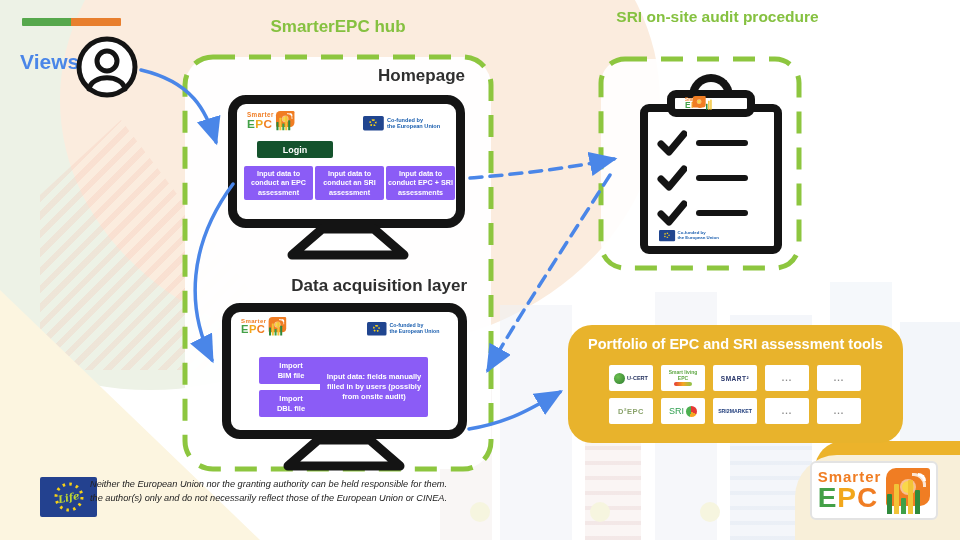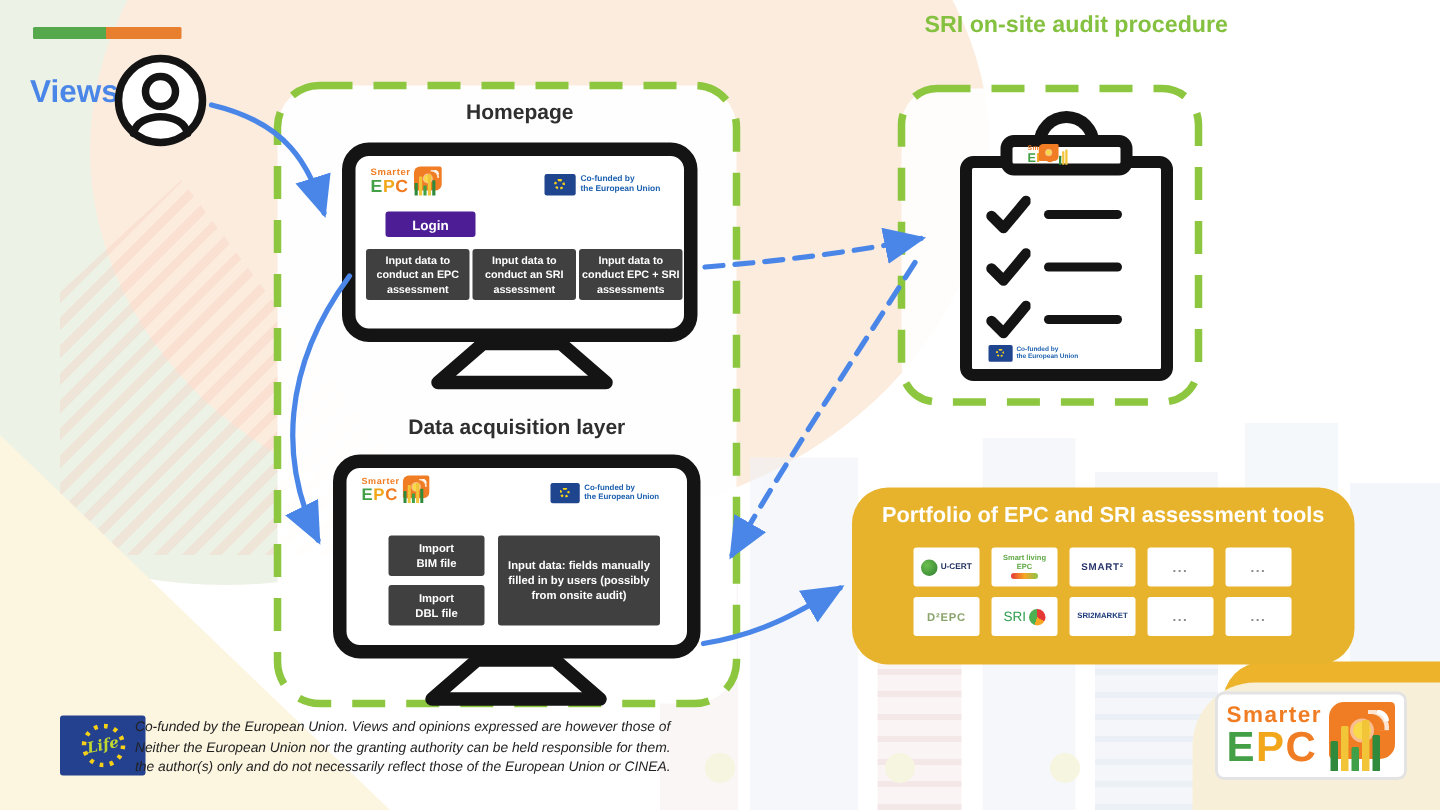--- a/index.html
+++ b/index.html
@@ -39,37 +39,37 @@
   
   .brand-bar { position:absolute; left:22px; top:18px; width:99px; height:8px; border-radius:1px;
                background:linear-gradient(to right, #56A84C 0 49%, #E87F2E 49% 100%); }
   .user-label { position:absolute; left:20px; top:50px; font-size:21px; font-weight:bold; color:#4A86E8; }
   .user-icon { position:absolute; left:74px; top:34px; }
   
   .hub-title   { position:absolute; left:183px; top:17px; width:310px; text-align:center;
                  font-size:17px; font-weight:bold; color:#85C140; }
   .audit-title { position:absolute; left:575px; top:6px; width:285px; text-align:center;
                  font-size:15.5px; font-weight:bold; color:#85C140; line-height:1.4; }
-  .monitor-title { position:absolute; text-align:center; font-size:14px; font-weight:bold; color:#2F2F2F; }
+  .monitor-title { position:absolute; text-align:right; font-size:17px; font-weight:bold; color:#2F2F2F; }
   .mt-home { left:228px; top:66px; width:237px; }
   .mt-daq  { left:222px; top:276px; width:245px; }
   
   .monitor { position:absolute; border:9px solid #141414; border-radius:18px; background:#fff; }
   .mon-home { left:228px; top:95px;  width:237px; height:133px; }
   .mon-daq  { left:222px; top:303px; width:245px; height:136px; }
   .stand { position:absolute; }
   .btn { position:absolute; display:flex; align-items:center; justify-content:center; text-align:center;
          color:#fff; font-weight:bold; border-radius:2px; }
-  .login-btn { left:20px; top:37px; width:60px; height:17px; background:#4c1d95; font-size:9px; }
-  .orange { background:#404040; }
+  .login-btn { left:20px; top:37px; width:76px; height:17px; background:#14532d; font-size:9px; }
+  .orange { background:#8b5cf6; }
   .hp-btn { top:62px; width:69px; height:34px; font-size:7.2px; line-height:1.3; padding:1px; }
   .hp-b0 { left:7px; } .hp-b1 { left:78px; } .hp-b2 { left:149px; }
   .imp-btn { left:28px; width:64px; height:27px; font-size:7.5px; line-height:1.3; white-space:pre-line; }
   .imp-b0 { top:45px; } .imp-b1 { top:78px; }
-  .main-btn { left:101px; top:45px; width:108px; height:60px; font-size:7.5px; line-height:1.35; padding:2px; }
+  .main-btn { left:89px; top:45px; width:108px; height:60px; font-size:7.5px; line-height:1.35; padding:2px; }
   
   .sepc-logo { display:flex; align-items:center; gap:5px; }
   .sepc-words { display:flex; flex-direction:column; line-height:1; }
   .sepc-smarter { font-size:15px; font-weight:bold; color:#F07D23; letter-spacing:1px; }
   .sepc-epc { font-size:28px; font-weight:bold; letter-spacing:1px; display:flex; line-height:1; }
   .sepc-epc .l1{color:#43A047}.sepc-epc .l2{color:#F2A71B}.sepc-epc .l3{color:#F07D23}
   .sepc-art { position:relative; width:44px; height:46px; }
   .sepc-block { position:absolute; right:0; top:0; width:44px; height:38px; background:#F07D23; border-radius:10px 3px 10px 3px; }
   .wifi { position:absolute; border-top:3px solid #fff; border-right:3px solid #fff; border-radius:0 12px 0 0; }
   .wifi1 { right:4px; top:5px; width:8px; height:8px; }
@@ -171,20 +171,21 @@
   <div class="content">
 
     <div class="brand-bar"></div>
     <div class="user-label">Views</div>
     <svg class="user-icon" width="66" height="66" viewBox="0 0 66 66">
       <circle cx="33" cy="33" r="28" fill="#fff" stroke="#141414" stroke-width="5"></circle>
       <circle cx="33" cy="27" r="10" fill="none" stroke="#141414" stroke-width="5"></circle>
       <path d="M15 55 C18 40, 48 40, 51 55" fill="none" stroke="#141414" stroke-width="5" stroke-linecap="round"></path>
     </svg>
 
+    <div class="hub-title">SmarterEPC hub</div>
     <div class="audit-title">
       <div>SRI on-site audit procedure</div>
     </div>
 
     <div class="monitor-title mt-home">Homepage</div>
     <div class="monitor mon-home">
       <div class="chip-pos" style="left:10px; top:7px;">
         <div class="sepc-logo scale-042">
           <div class="sepc-words">
             <span class="sepc-smarter">Smarter</span>
@@ -371,21 +372,20 @@
       </div>
     </div>
 
     <div class="life-logo">
       <svg class="life-ring" width="34" height="34" viewBox="0 0 34 34">
         <circle cx="17" cy="17" r="13" fill="none" stroke="#F7D117" stroke-width="3" stroke-dasharray="2.5 4.3"></circle>
       </svg>
       <span class="life-word">Life</span>
     </div>
     <div class="disclaimer">
-      <div>Co-funded by the European Union. Views and opinions expressed are however those of</div>
       <div>Neither the European Union nor the granting authority can be held responsible for them.</div>
       <div>the author(s) only and do not necessarily reflect those of the European Union or CINEA.</div>
     </div>
 
     <div class="brand-card">
       <div class="sepc-words">
         <span class="sepc-smarter">Smarter</span>
         <span class="sepc-epc">
           <span class="l1">E</span>
           <span class="l2">P</span>

